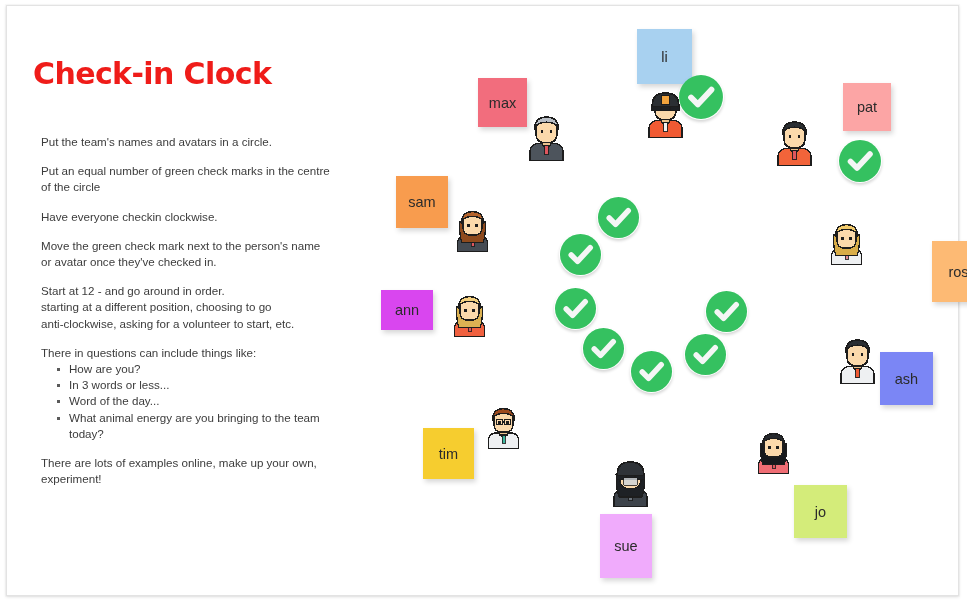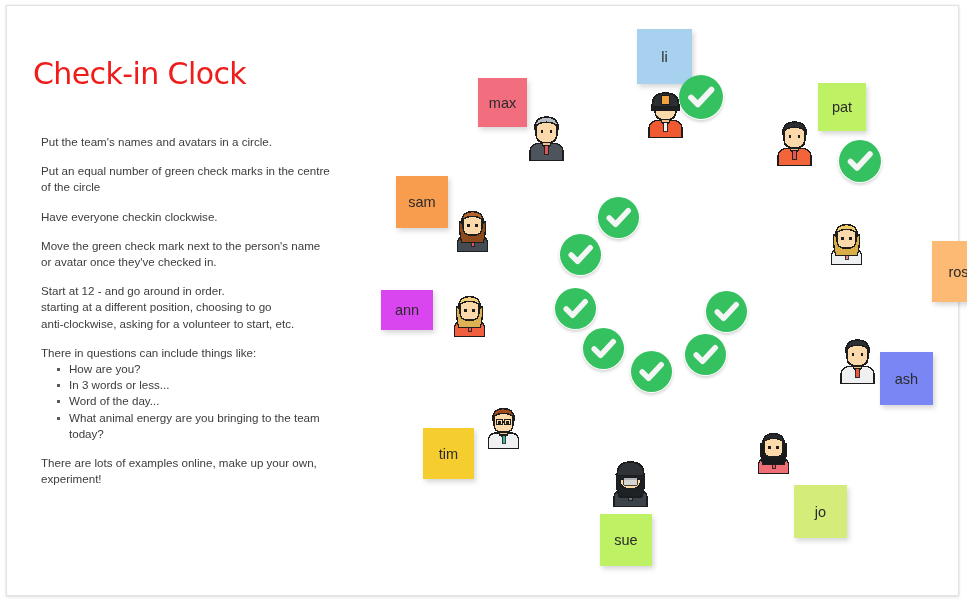--- a/index.html
+++ b/index.html
@@ -18,21 +18,21 @@
     position:absolute;left:6px;top:5px;
     width:953px;height:591px;
     background:#ffffff;
     border:1px solid #e3e3e3;
     box-shadow:0 1px 3px rgba(0,0,0,0.13), 0 0 0 1px rgba(0,0,0,0.02);
     box-sizing:border-box;
   }
   
   .title{
     position:absolute;left:33px;top:56px;
-    font-size:30px;font-weight:normal;
+    font-size:30px;font-weight:bold;
     letter-spacing:-0.6px;
     color:#ef1c19;
     font-family:"DejaVu Sans", sans-serif;
   }
   .copy{
     position:absolute;left:41px;top:134px;
     width:290px;
     font-size:11.6px;
     line-height:16.2px;
     color:#3c3c3c;
@@ -98,42 +98,42 @@
     <p style="margin-top:13px">There are lots of examples online, make up your own, experiment!</p>
   </div>
 
   <div id="objects">
       <div class="note" style="left: 478px; top: 78px; width: 49px; height: 49px; background: rgb(242, 109, 125);">
         <span>max</span>
       </div>
       <div class="note" style="left: 637px; top: 29px; width: 55px; height: 55px; background: rgb(168, 209, 240);">
         <span>li</span>
       </div>
-      <div class="note" style="left: 818px; top: 83px; width: 48px; height: 48px; background: #bef264;">
+      <div class="note" style="left: 843px; top: 83px; width: 48px; height: 48px; background: #fca5a5;">
         <span>pat</span>
       </div>
       <div class="note" style="left: 396px; top: 176px; width: 52px; height: 52px; background: rgb(248, 156, 78);">
         <span>sam</span>
       </div>
       <div class="note" style="left: 932px; top: 241px; width: 53px; height: 61px; background: #fdba74;">
         <span>ros</span>
       </div>
       <div class="note" style="left: 381px; top: 290px; width: 52px; height: 40px; background: #d946ef;">
         <span>ann</span>
       </div>
       <div class="note" style="left: 880px; top: 352px; width: 53px; height: 53px; background: rgb(123, 134, 245);">
         <span>ash</span>
       </div>
       <div class="note" style="left: 423px; top: 428px; width: 51px; height: 51px; background: rgb(246, 205, 47);">
         <span>tim</span>
       </div>
       <div class="note" style="left: 794px; top: 485px; width: 53px; height: 53px; background: rgb(212, 236, 122);">
         <span>jo</span>
       </div>
-      <div class="note" style="left: 600px; top: 514px; width: 52px; height: 52px; background: #bef264;">
+      <div class="note" style="left: 600px; top: 514px; width: 52px; height: 64px; background: #f0abfc;">
         <span>sue</span>
       </div>
       <div class="avatar" style="left: 522px; top: 112px; width: 49px; height: 49px;">
         <svg viewBox="0 0 48 48" shape-rendering="crispEdges">
           <path d="M8 48 L8 38 Q8 33 14 31 L34 31 Q40 33 40 38 L40 48 Z" fill="#4d545c" stroke="#1d1d1d" stroke-width="1.6"></path>
           <path d="M20 31 L24 38 L28 31 Z" fill="#ffffff" stroke="#1d1d1d" stroke-width="1.2"></path>
           <rect x="22.4" y="33" width="3.2" height="9" fill="#e0565e" stroke="#1d1d1d" stroke-width="0.9"></rect>
           <rect x="20" y="26" width="8" height="7" fill="#ecc38e" stroke="#1d1d1d" stroke-width="1.2"></rect>
           <rect x="14" y="8" width="20" height="22" rx="7" fill="#fbd9ab" stroke="#1d1d1d" stroke-width="1.6"></rect>
           <path d="M12 18 Q12 5 24 5 Q36 5 36 18 Q36 13 30 11 Q24 9 18 11 Q12 13 12 18 Z" fill="#b9bfc6" stroke="#1d1d1d" stroke-width="1.5"></path>

